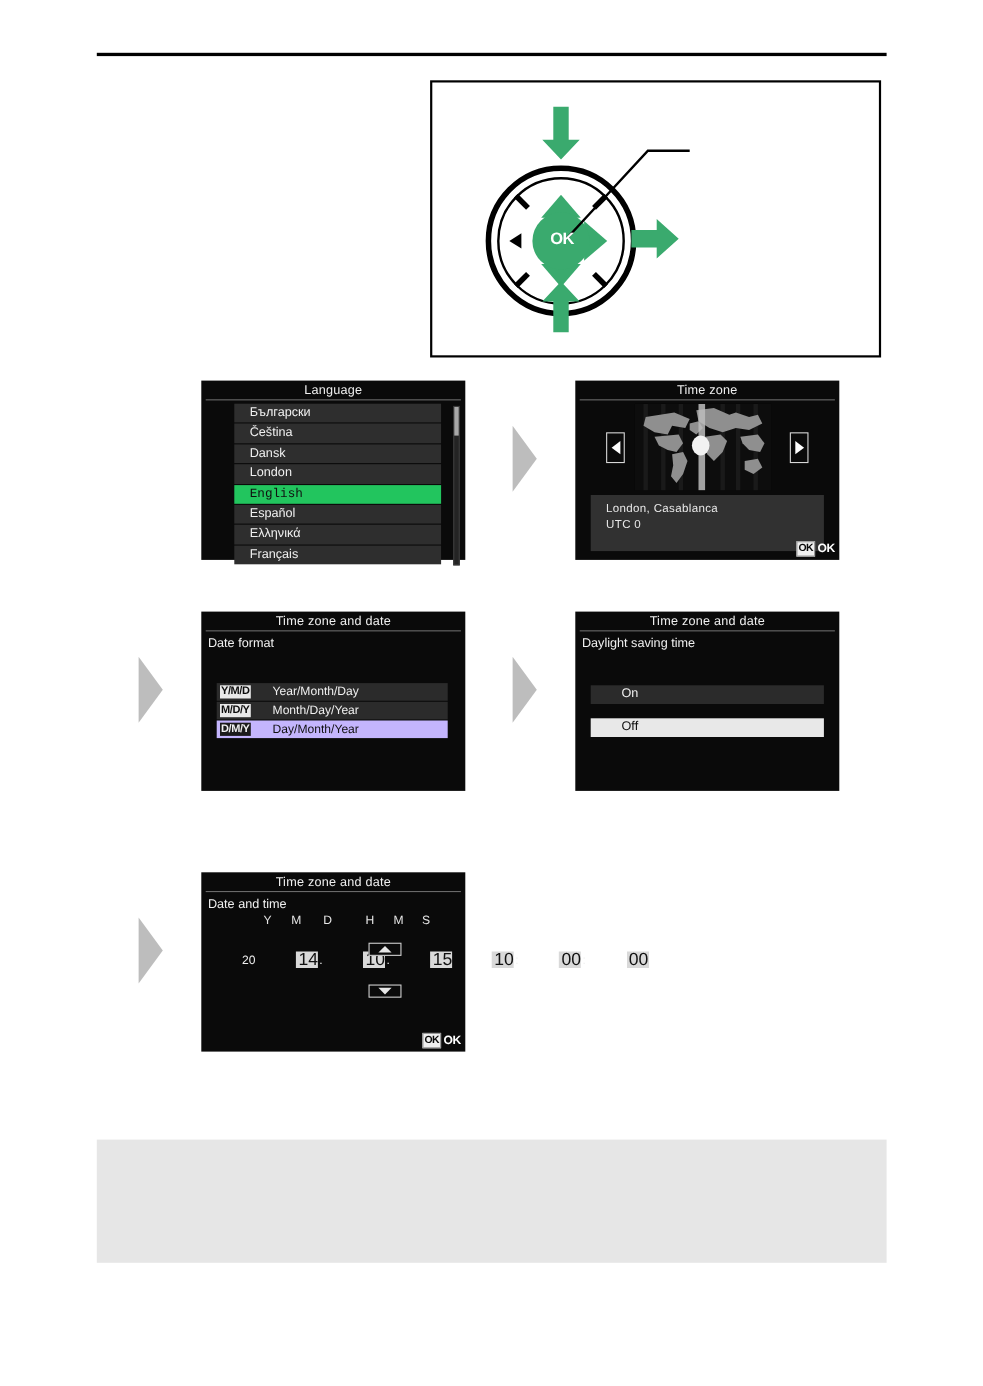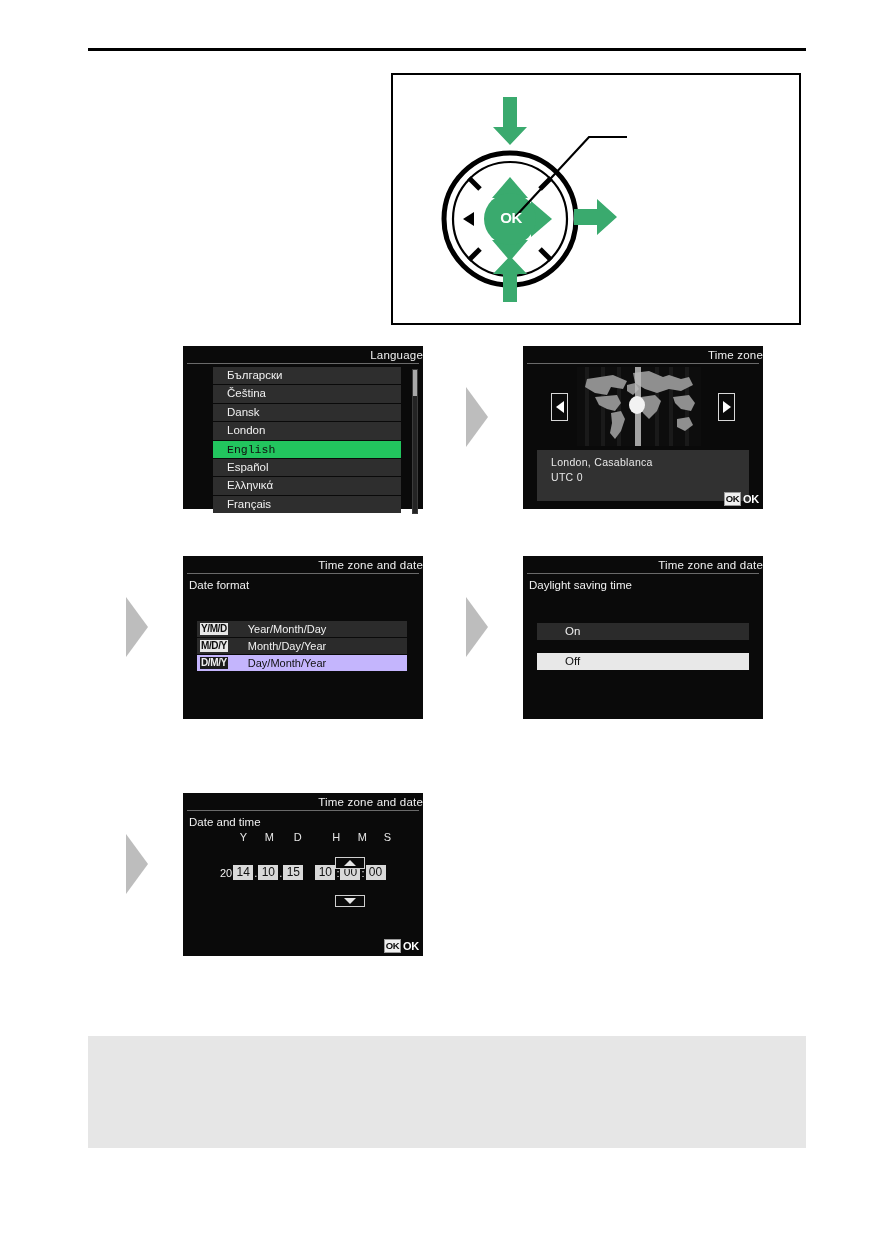--- a/index.html
+++ b/index.html
@@ -42,21 +42,21 @@
   }
 
   
   .screen {
     position: absolute;
     background: #0a0a0a;
     box-sizing: border-box;
     color: #f2f2f2;
   }
   .screen-title {
-    text-align: right;
+    text-align: center;
     font-size: 11.5px;
     letter-spacing: .2px;
     color: #efefef;
     padding-top: 3px;
     height: 17px;
     box-sizing: border-box;
   }
   .title-rule {
     height: 1px;
     background: #6a6a6a;
@@ -241,26 +241,27 @@
     align-items: center;
     margin-top: 22px;
     padding-left: 37px;
     font-size: 12.5px;
     color: #f0f0f0;
   }
   .dt-prefix { margin-right: 1px; font-size: 11px; }
   .dt-field {
     background: #d9d9d9;
     color: #111111;
-    font-size: 12px;
+    font-size: 16px;
     line-height: 15px;
     padding: 0 2px;
     min-width: 16px;
     text-align: center;
     display: inline-block;
+    margin-left: 36px;
   }
   .dt-sep { padding: 0 1px; color: #f0f0f0; font-size: 11px; }
   .dt-gap { width: 12px; }
 
   .spinner {
     position: absolute;
     left: 152px;
     width: 30px; height: 12px;
     border: 1.5px solid #cfcfcf;
     box-sizing: border-box;

